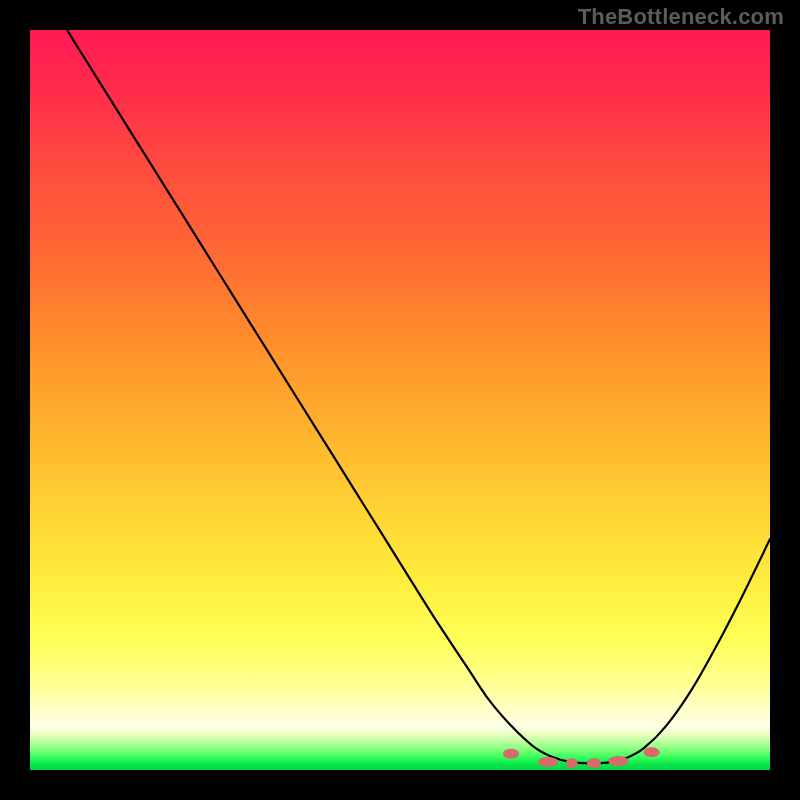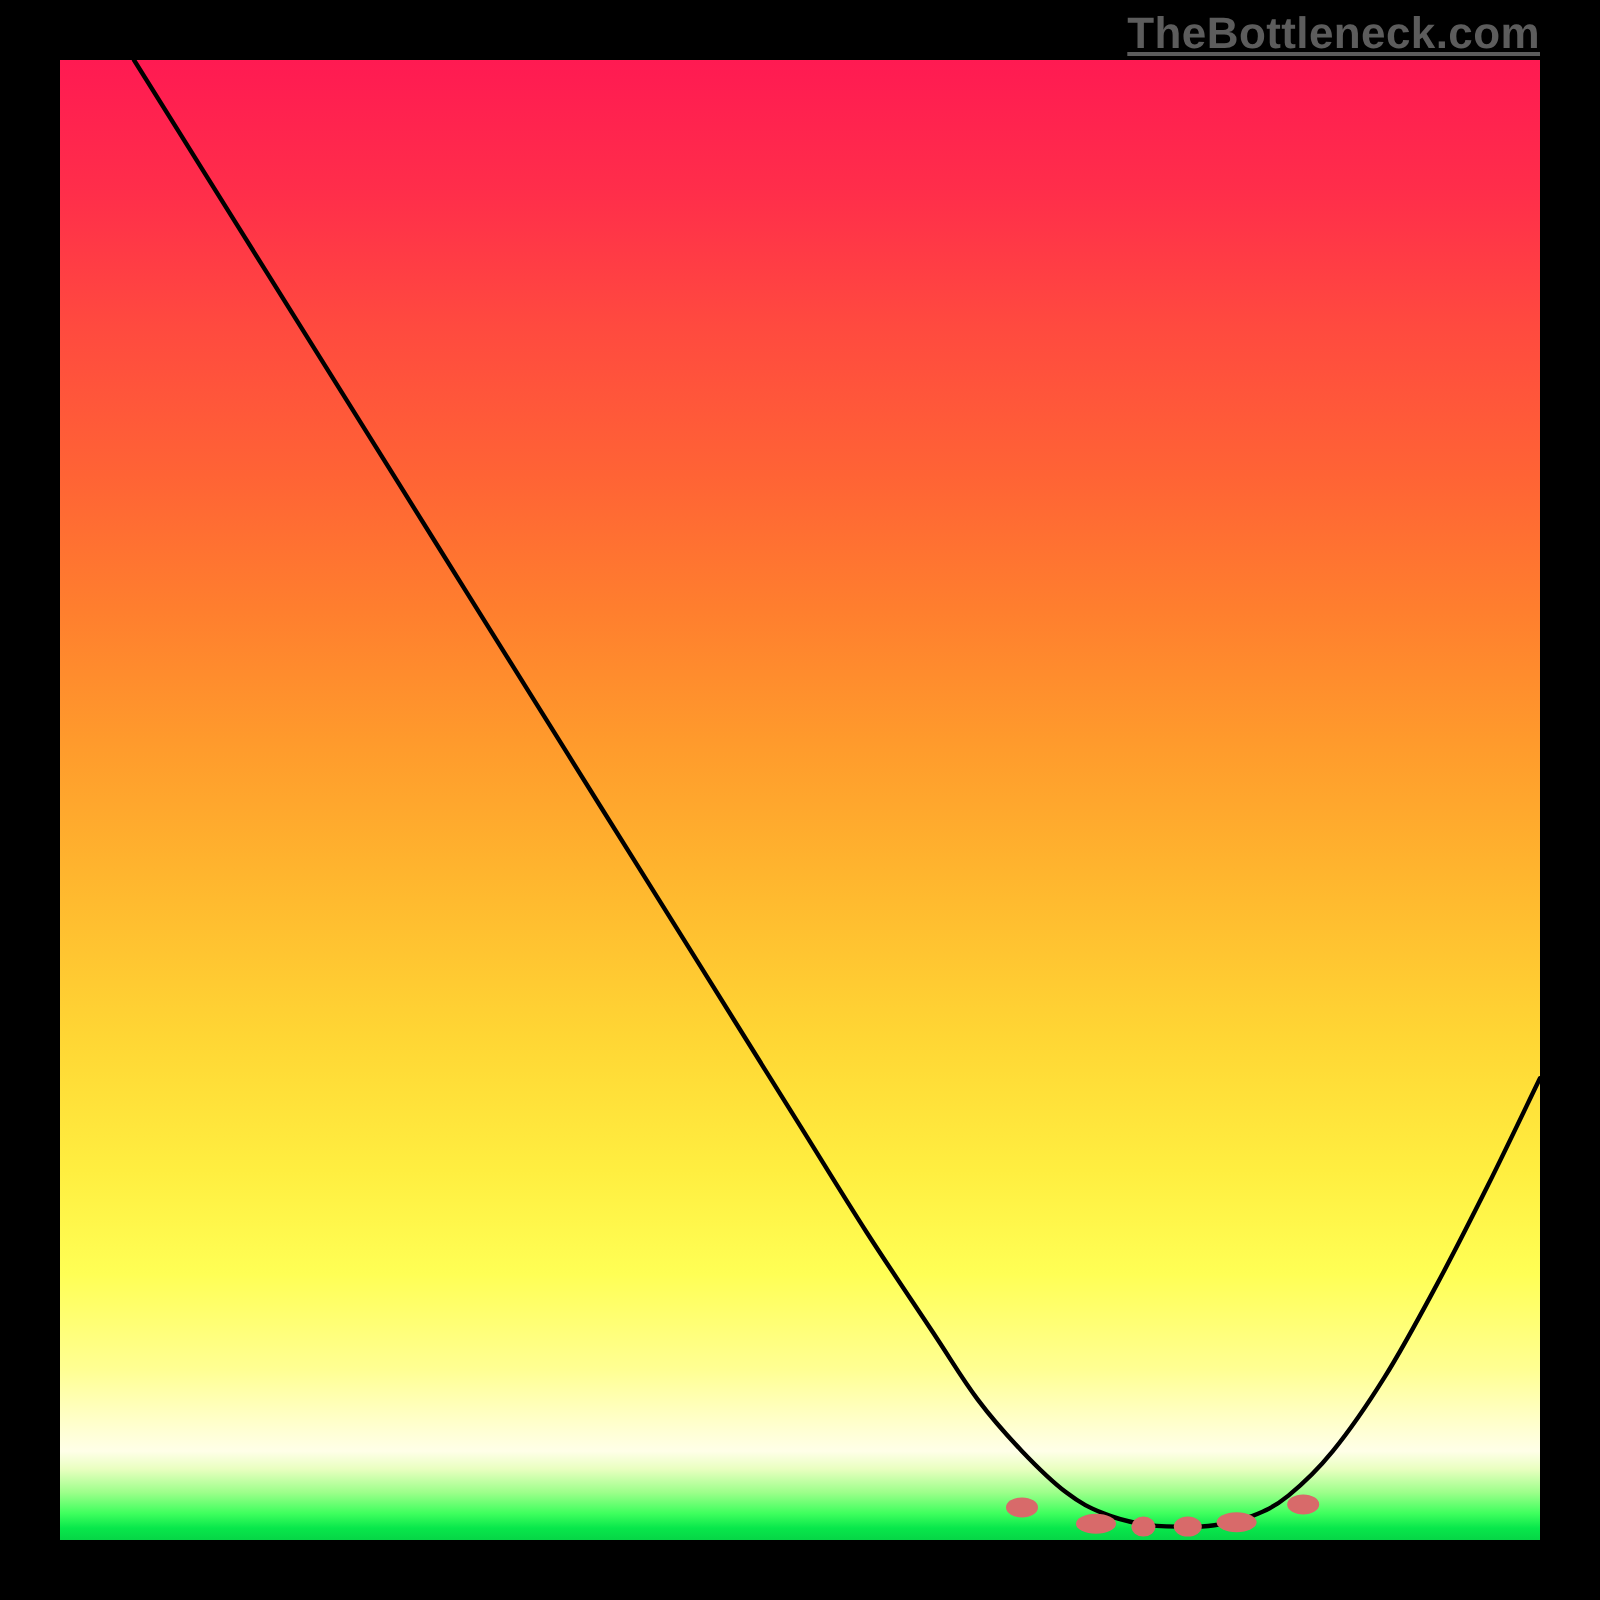--- a/index.html
+++ b/index.html
@@ -6,28 +6,27 @@
   html, body { width: 800px; height: 800px; overflow: hidden; background: #000; }
   .container {
     position: relative;
     width: 800px;
     height: 800px;
     background: #000;
   }
   .watermark {
     position: absolute;
     top: 4px;
-    right: 30px;
+    right: 16px;
     font-family: Arial, Helvetica, sans-serif;
     font-size: 22px;
     font-weight: 600;
     color: #5c5c5c;
     letter-spacing: 0.2px;
     z-index: 10;
-    text-decoration: underline;
   }
   .plot-area {
     position: absolute;
     left: 30px;
     top: 30px;
     width: 740px;
     height: 740px;
     overflow: hidden;
   }
   .gradient-bg {

